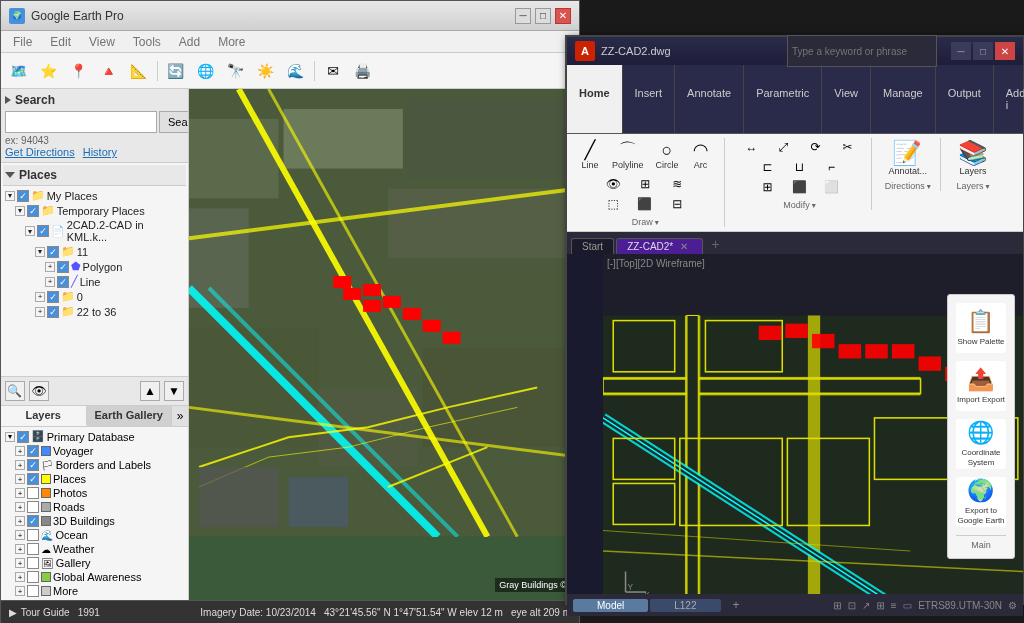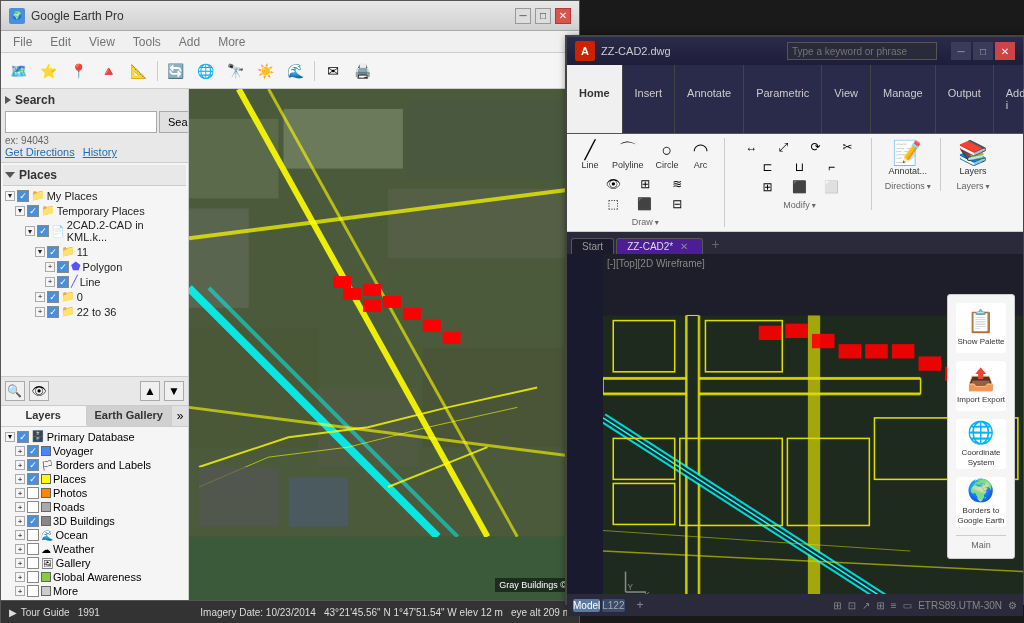--- a/index.html
+++ b/index.html
@@ -63,21 +63,21 @@
     .ge-map { flex: 1; position: relative; background: #3a5a3a; overflow: hidden; }
 
     .ge-bottom-bar { height: 24px; background: #333; display: flex; align-items: center; padding: 0 8px; gap: 8px; color: #ddd; font-size: 10px; border-top: 1px solid #555; }
     .ge-tour-btn { display: flex; align-items: center; gap: 4px; color: #ddd; font-size: 10px; }
 
     
     .acad-window { position: absolute; left: 565px; top: 35px; width: 460px; height: 570px; background: #1a1a2e; border: 2px solid #444; box-shadow: 2px 2px 8px rgba(0,0,0,0.6); }
     .acad-titlebar { height: 28px; background: linear-gradient(to bottom, #2a2a4a, #1e1e3a); display: flex; align-items: center; padding: 0 8px; gap: 6px; }
     .acad-logo { width: 20px; height: 20px; background: #cc2200; color: white; font-weight: bold; font-size: 11px; display: flex; align-items: center; justify-content: center; border-radius: 2px; flex-shrink: 0; }
     .acad-title { color: #ccc; font-size: 11px; flex: 1; }
-    .acad-search-box { height: 18px; width: 150px; border: 1px solid #555; background: #2a2a3a; color: #aaa; padding: 0 4px; font-size: 10px; }
+    .acad-search-box { height: 32px; width: 150px; border: 1px solid #555; background: #2a2a3a; color: #aaa; padding: 0 4px; font-size: 10px; }
     .acad-win-controls { display: flex; gap: 2px; margin-left: 8px; }
     .acad-win-btn { width: 20px; height: 18px; display: flex; align-items: center; justify-content: center; font-size: 10px; cursor: pointer; color: #aaa; background: #3a3a5a; border: none; }
     .acad-win-btn.close { background: #c44; color: white; }
     .acad-ribbon-tabs { display: flex; background: #2a2a4a; border-bottom: 1px solid #555; }
     .acad-ribbon-tab { padding: 22px 12px; font-size: 11px; color: #ccc; cursor: pointer; border-right: 1px solid #444; }
     .acad-ribbon-tab.active { background: #f0f0f0; color: #333; font-weight: bold; }
 
     .acad-ribbon-content { background: #f5f5f5; padding: 4px 8px; display: flex; gap: 12px; align-items: flex-start; border-bottom: 1px solid #ccc; }
     .acad-ribbon-group { display: flex; flex-direction: column; align-items: center; border-right: 1px solid #ccc; padding-right: 8px; }
     .acad-ribbon-btns { display: flex; gap: 2px; flex-wrap: wrap; margin-bottom: 2px; }
@@ -103,21 +103,21 @@
     
     .acad-main-panel { position: absolute; right: 8px; top: 40px; background: #f5f5f5; border: 1px solid #ccc; border-radius: 3px; padding: 8px; display: flex; flex-direction: column; gap: 8px; z-index: 3; }
     .acad-main-btn { width: 50px; height: 50px; display: flex; flex-direction: column; align-items: center; justify-content: center; gap: 2px; cursor: pointer; border: 1px solid transparent; border-radius: 3px; background: white; }
     .acad-main-btn .main-btn-icon { font-size: 22px; }
     .acad-main-btn .main-btn-label { font-size: 8px; color: #333; text-align: center; line-height: 1.2; }
     .acad-main-panel-title { text-align: center; font-size: 9px; color: #666; border-top: 1px solid #ccc; padding-top: 4px; }
 
     
     .acad-bottom { height: 22px; background: #2a2a3a; display: flex; align-items: center; padding: 0 6px; gap: 6px; }
     .acad-model-tabs { display: flex; gap: 2px; }
-    .acad-model-tab { padding: 1px 0; font-size: 10px; cursor: pointer; background: #3a4a6a; color: #aaa; border-radius: 2px; }
+    .acad-model-tab { padding: 1px 24px; font-size: 10px; cursor: pointer; background: #3a4a6a; color: #aaa; border-radius: 2px; }
     .acad-model-tab.active { background: #5a7aa0; color: white; }
     .acad-add-layout { padding: 1px 6px; font-size: 12px; color: #888; cursor: pointer; }
     .acad-status-right { margin-left: auto; display: flex; gap: 6px; align-items: center; color: #888; font-size: 10px; }
 
     
     .map-satellite { position: absolute; inset: 0; }
 
     
     .cad-drawing { position: absolute; inset: 0; }
     .layer-color-box { width: 10px; height: 10px; border: 1px solid #666; flex-shrink: 0; }
@@ -603,21 +603,21 @@
       <div class="acad-main-btn">
         <span class="main-btn-icon">📤</span>
         <span class="main-btn-label">Import Export</span>
       </div>
       <div class="acad-main-btn">
         <span class="main-btn-icon">🌐</span>
         <span class="main-btn-label">Coordinate System</span>
       </div>
       <div class="acad-main-btn">
         <span class="main-btn-icon">🌍</span>
-        <span class="main-btn-label">Borders to Google Earth</span>
+        <span class="main-btn-label">Export to Google Earth</span>
       </div>
       <div class="acad-main-panel-title">Main</div>
     </div>
   </div>
 
   <div class="acad-bottom">
     <div class="acad-model-tabs">
       <div class="acad-model-tab active">Model</div>
       <div class="acad-model-tab">L122</div>
     </div>

